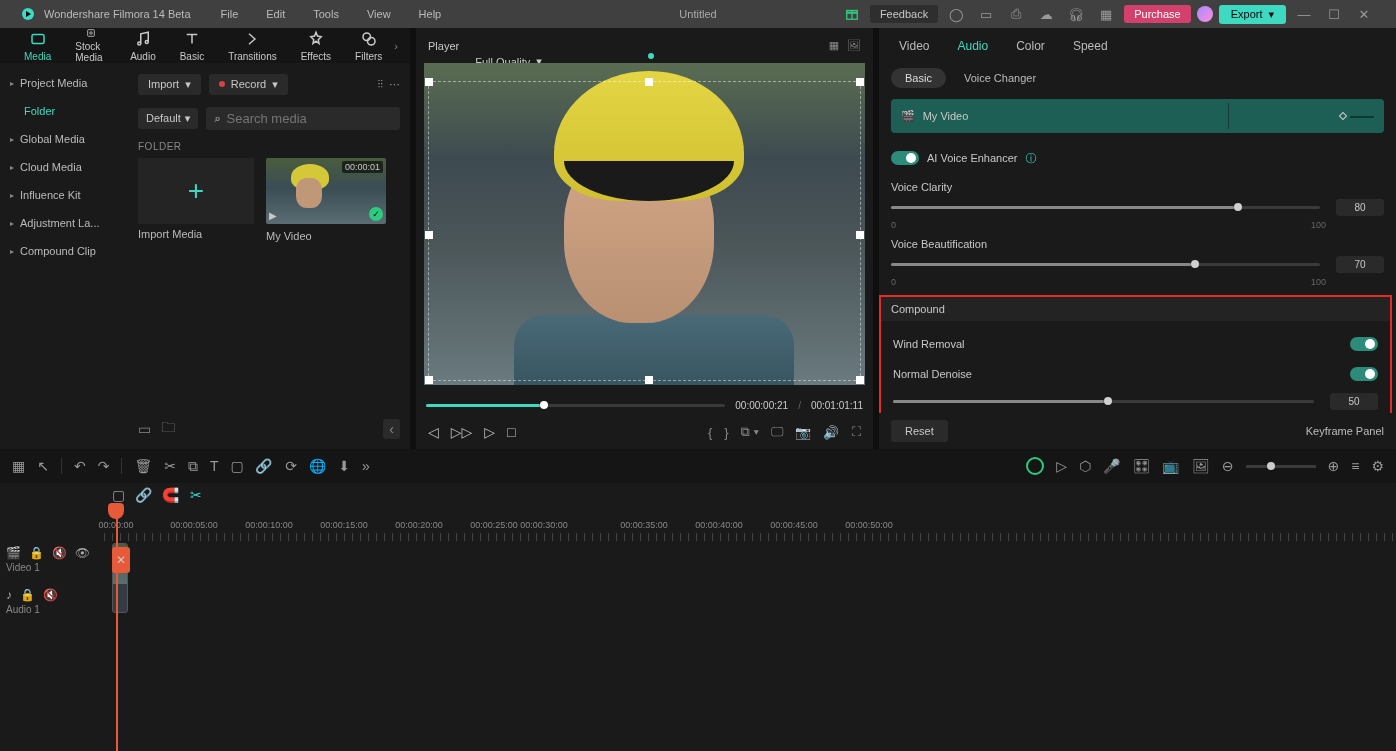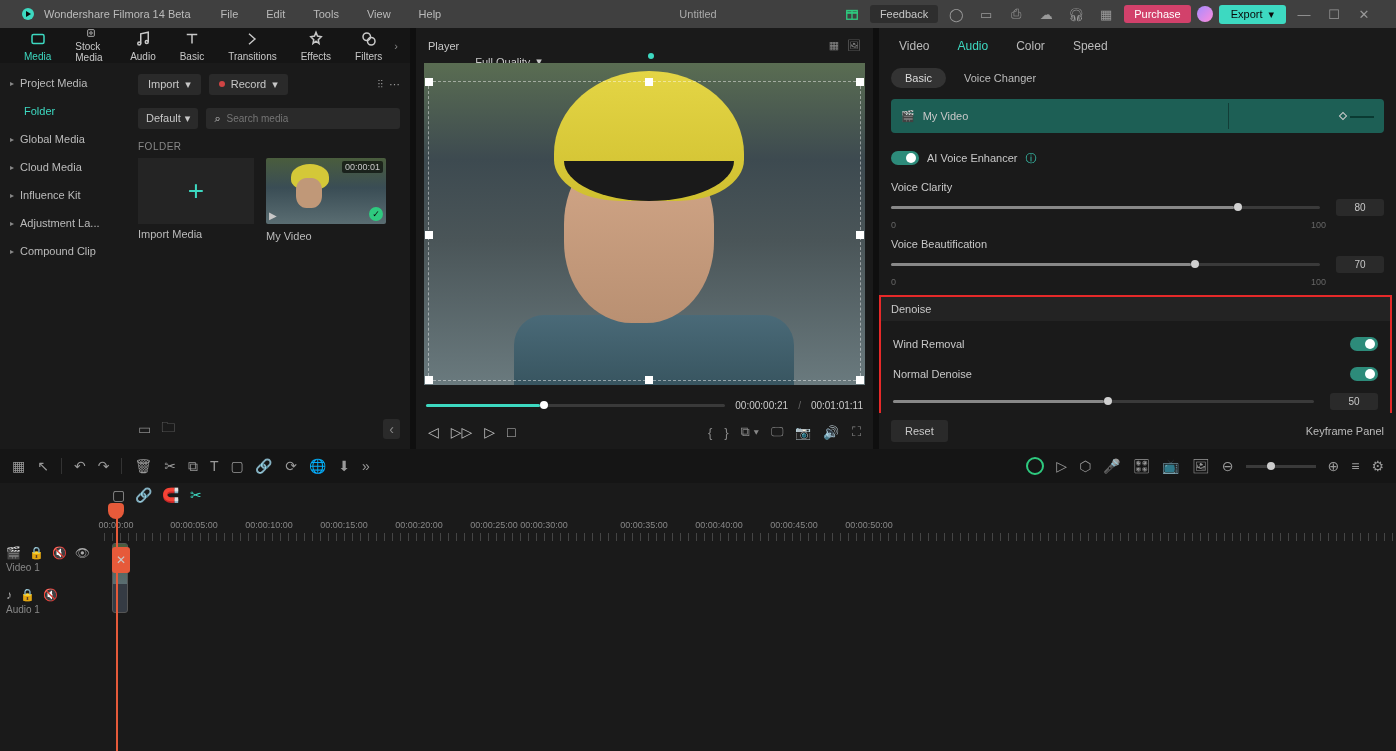--- a/index.html
+++ b/index.html
@@ -34,21 +34,21 @@
 .sidebar-item.sub { padding-left:24px; }
 .sidebar-caret { font-size:8px; color:#888; }
 
 .media-area { flex:1; background:#1a1a1a; padding:6px 10px; display:flex; flex-direction:column; }
 .media-toolbar { display:flex; align-items:center; gap:8px; height:30px; }
 .import-btn,.record-btn { background:#2a2a2a; padding:4px 10px; border-radius:3px; font-size:11px; display:flex; align-items:center; gap:6px; }
 .record-dot { width:6px; height:6px; border-radius:50%; background:#d04444; }
 .media-toolbar-right { margin-left:auto; display:flex; gap:6px; color:#999; }
 .default-sort { background:#2a2a2a; padding:4px 8px; border-radius:3px; font-size:11px; display:flex; align-items:center; gap:4px; }
 .search-box { flex:1; background:#2a2a2a; border-radius:3px; padding:4px 8px; display:flex; align-items:center; gap:6px; }
-.search-box input { background:transparent; border:none; outline:none; color:#c8c8c8; font-size:10px; width:100%; }
+.search-box input { background:transparent; border:none; outline:none; color:#c8c8c8; font-size:13px; width:100%; }
 .media-row2 { display:flex; align-items:center; gap:8px; height:30px; margin-top:4px; }
 .folder-label { font-size:10px; color:#888; letter-spacing:0.5px; margin:8px 0 6px; }
 .media-grid { display:flex; gap:12px; }
 .import-tile { width:116px; height:66px; background:#242424; display:flex; align-items:center; justify-content:center; cursor:pointer; }
 .plus-icon { font-size:28px; color:#3dd9c1; font-weight:200; }
 .import-label { font-size:11px; color:#bbb; margin-top:4px; }
 .media-clip { width:116px; }
 .thumb { width:120px; height:66px; background:linear-gradient(180deg,#4a5d3d 0%,#3a4d55 45%,#5a6d72 100%); position:relative; border-radius:2px; overflow:hidden; }
 .thumb-helmet { position:absolute; width:38px; height:26px; background:#d4c838; border-radius:50% 50% 40% 40%; top:6px; left:25px; }
 .thumb-face { position:absolute; width:26px; height:30px; background:#c09878; border-radius:40%; top:20px; left:30px; }
@@ -425,21 +425,21 @@
             </div>
           <div class="slider-val">70</div>
         </div>
         <div class="range-labels">
             <span>0</span>
             <span>100</span>
           </div>
       </div>
 
       <div class="redbox">
-        <div class="section-head">Denoise</div>
+        <div class="section-head">Compound</div>
 
         <div class="toggle-row">
           <span>Wind Removal</span>
           <div class="toggle right"></div>
         </div>
 
         <div class="toggle-row">
           <span>Normal Denoise</span>
           <div class="toggle right"></div>
         </div>

